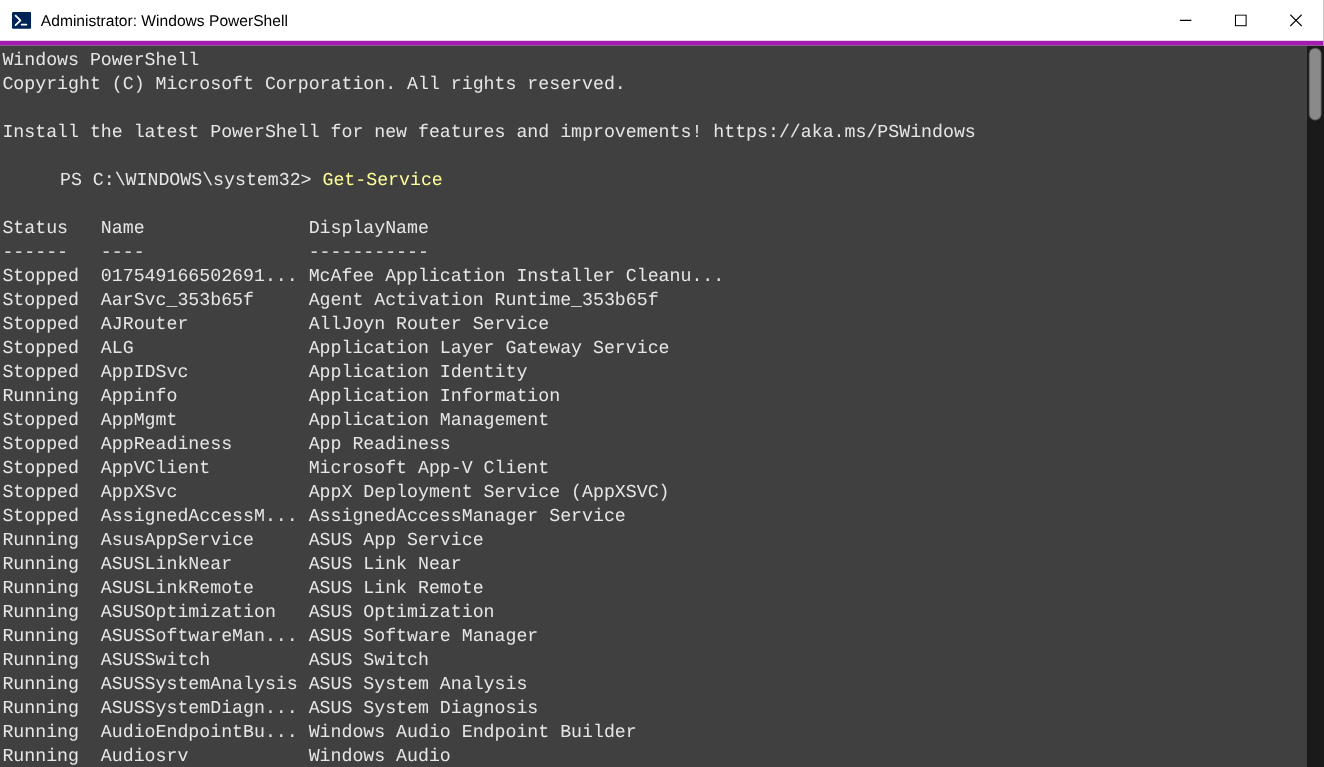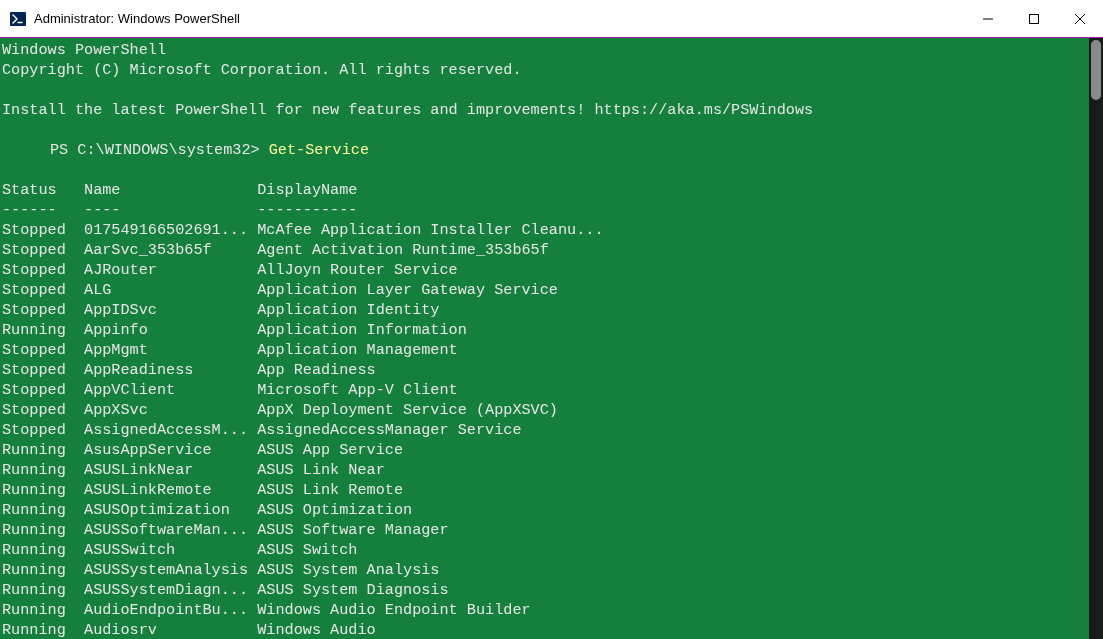--- a/index.html
+++ b/index.html
@@ -14,21 +14,21 @@
       height: 639px;
       overflow: hidden;
       display: flex;
       flex-direction: column;
     }
     .titlebar {
       background: #ffffff;
       height: 38px;
       display: flex;
       align-items: center;
-      border-bottom: 1px solid #a21caf;
+      border-bottom: 4px solid #a21caf;
       user-select: none;
     }
     .titlebar-icon {
       width: 16px;
       height: 16px;
       margin-left: 10px;
       margin-right: 8px;
       display: flex;
       align-items: center;
       justify-content: center;
@@ -46,21 +46,21 @@
       width: 46px;
       height: 100%;
       display: flex;
       align-items: center;
       justify-content: center;
       color: #000;
       cursor: pointer;
     }
     .terminal-wrap {
       flex: 1;
-      background: #15803d;
+      background: #404040;
       position: relative;
       overflow: hidden;
     }
     .terminal {
       font-family: Consolas, "Courier New", monospace;
       font-size: 15.2px;
       line-height: 20px;
       color: #e6e6e6;
       white-space: pre;
       padding: 2px 2px 2px 2px;

